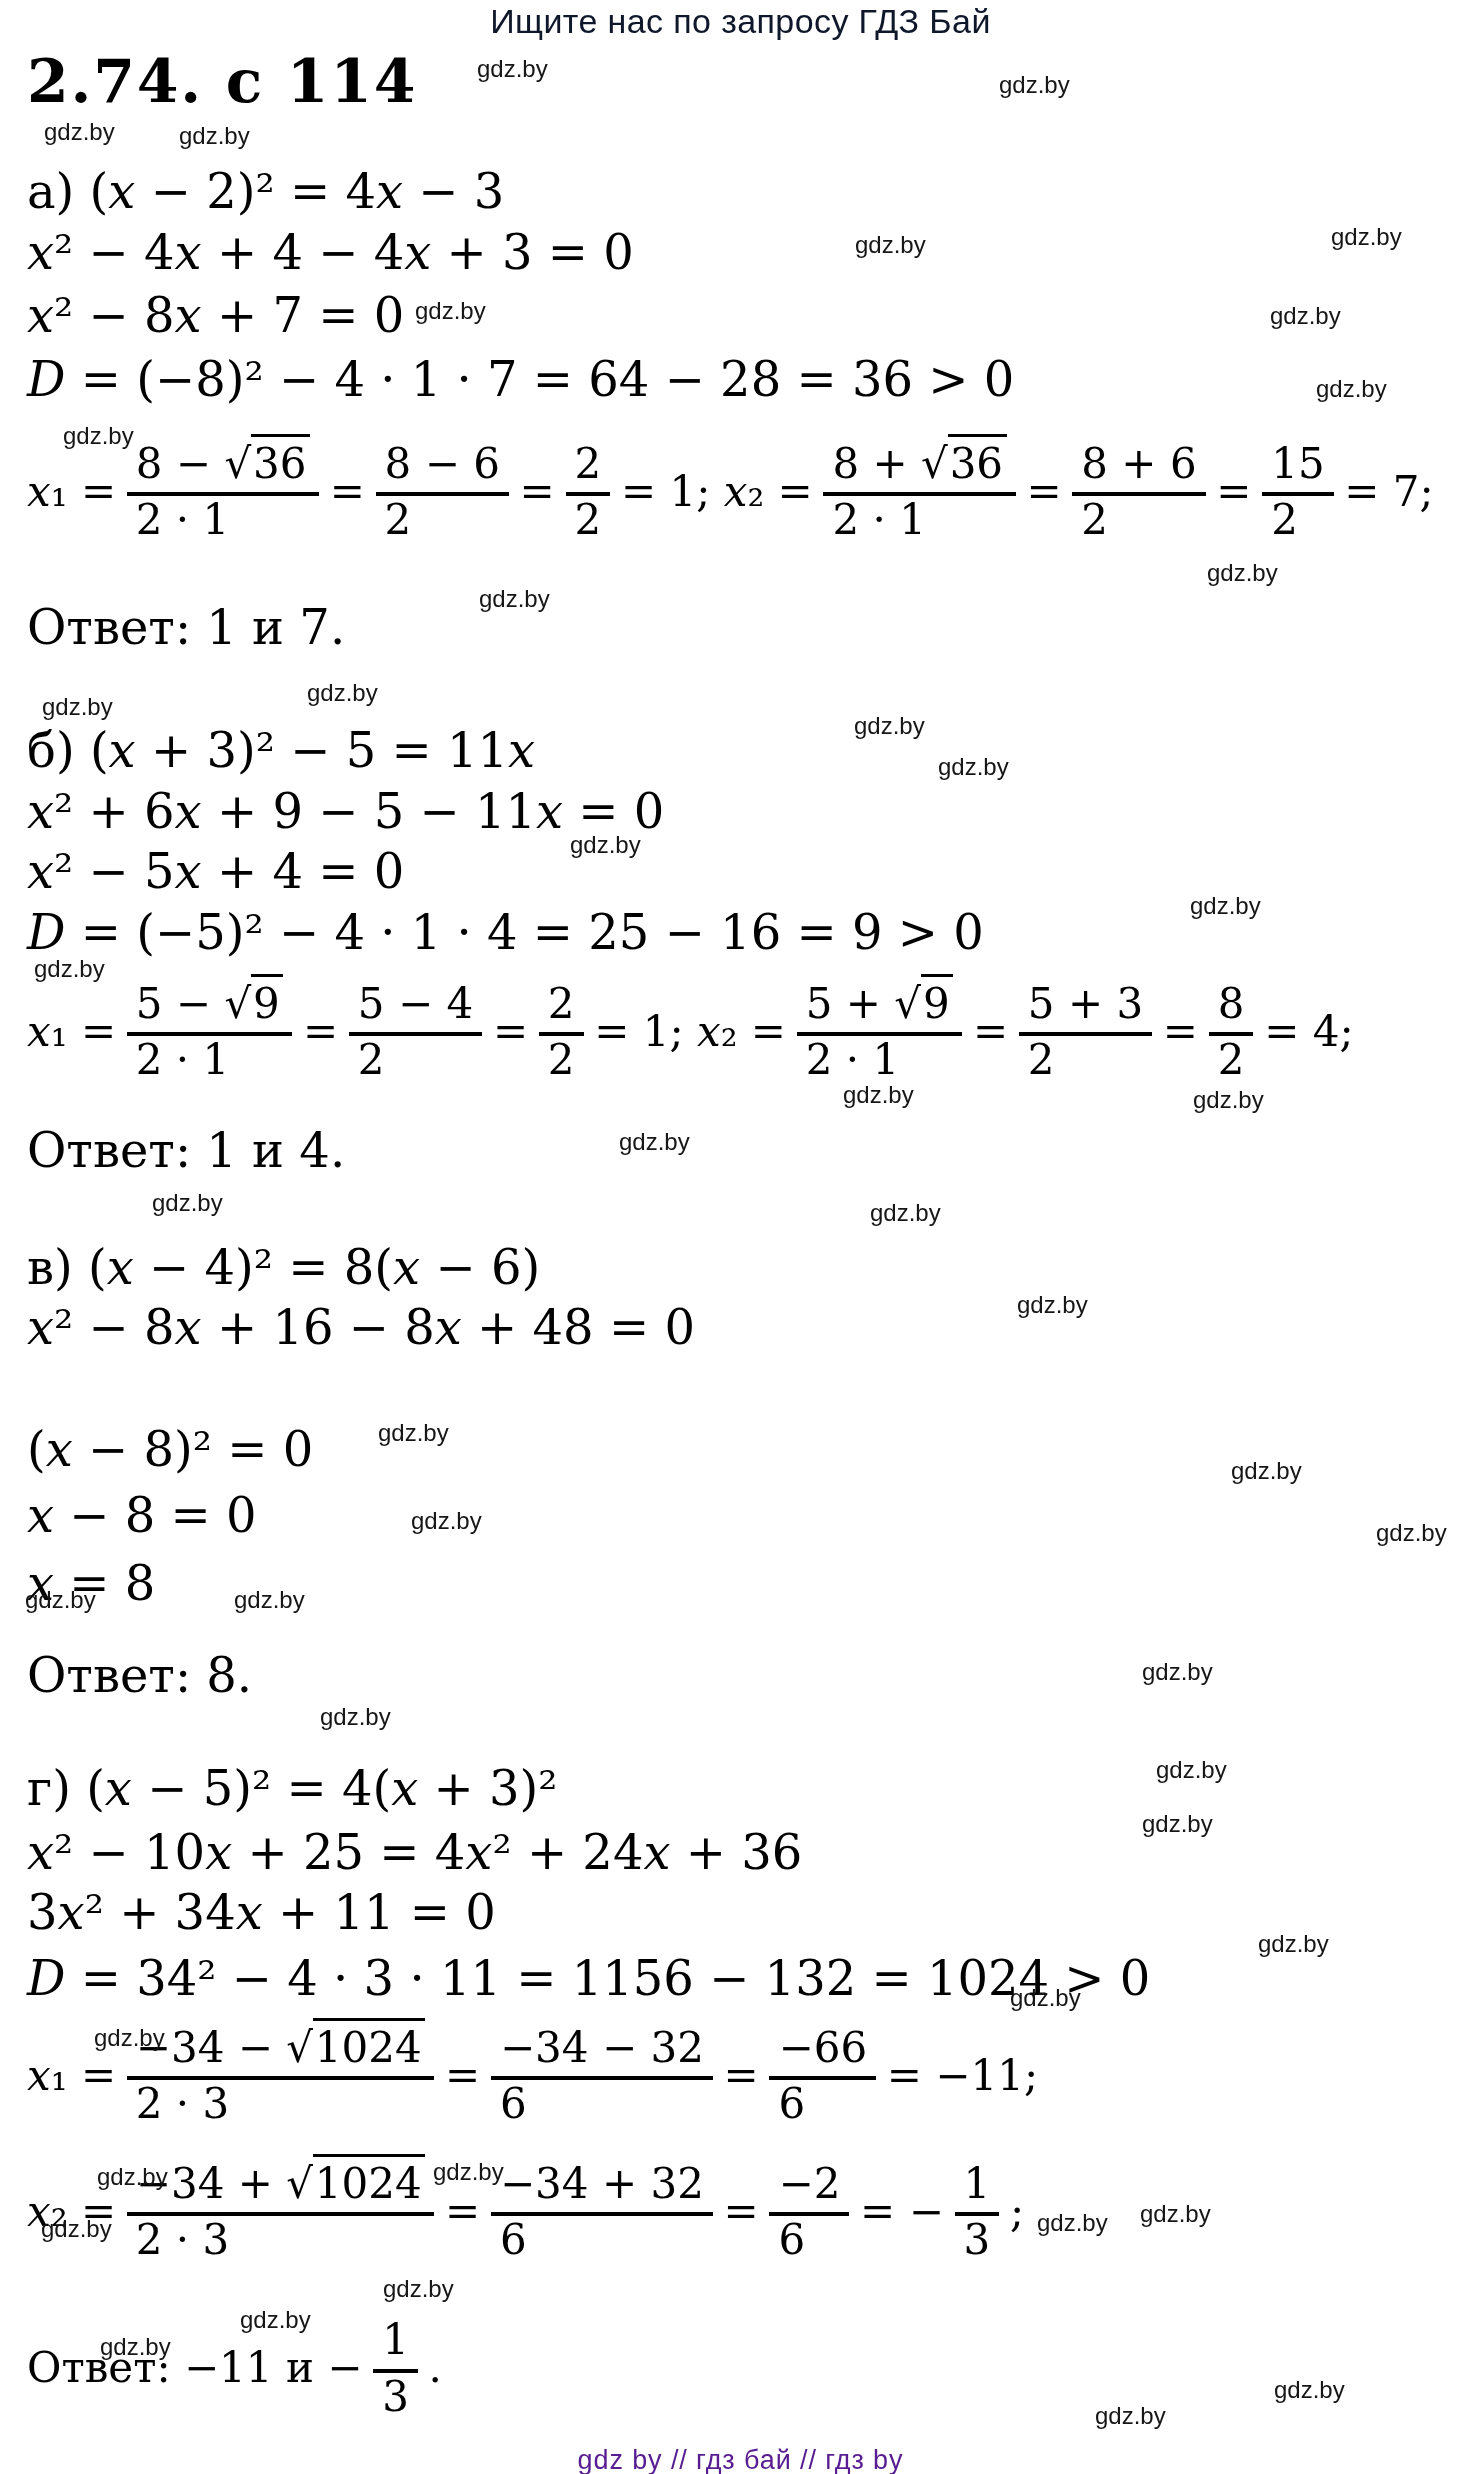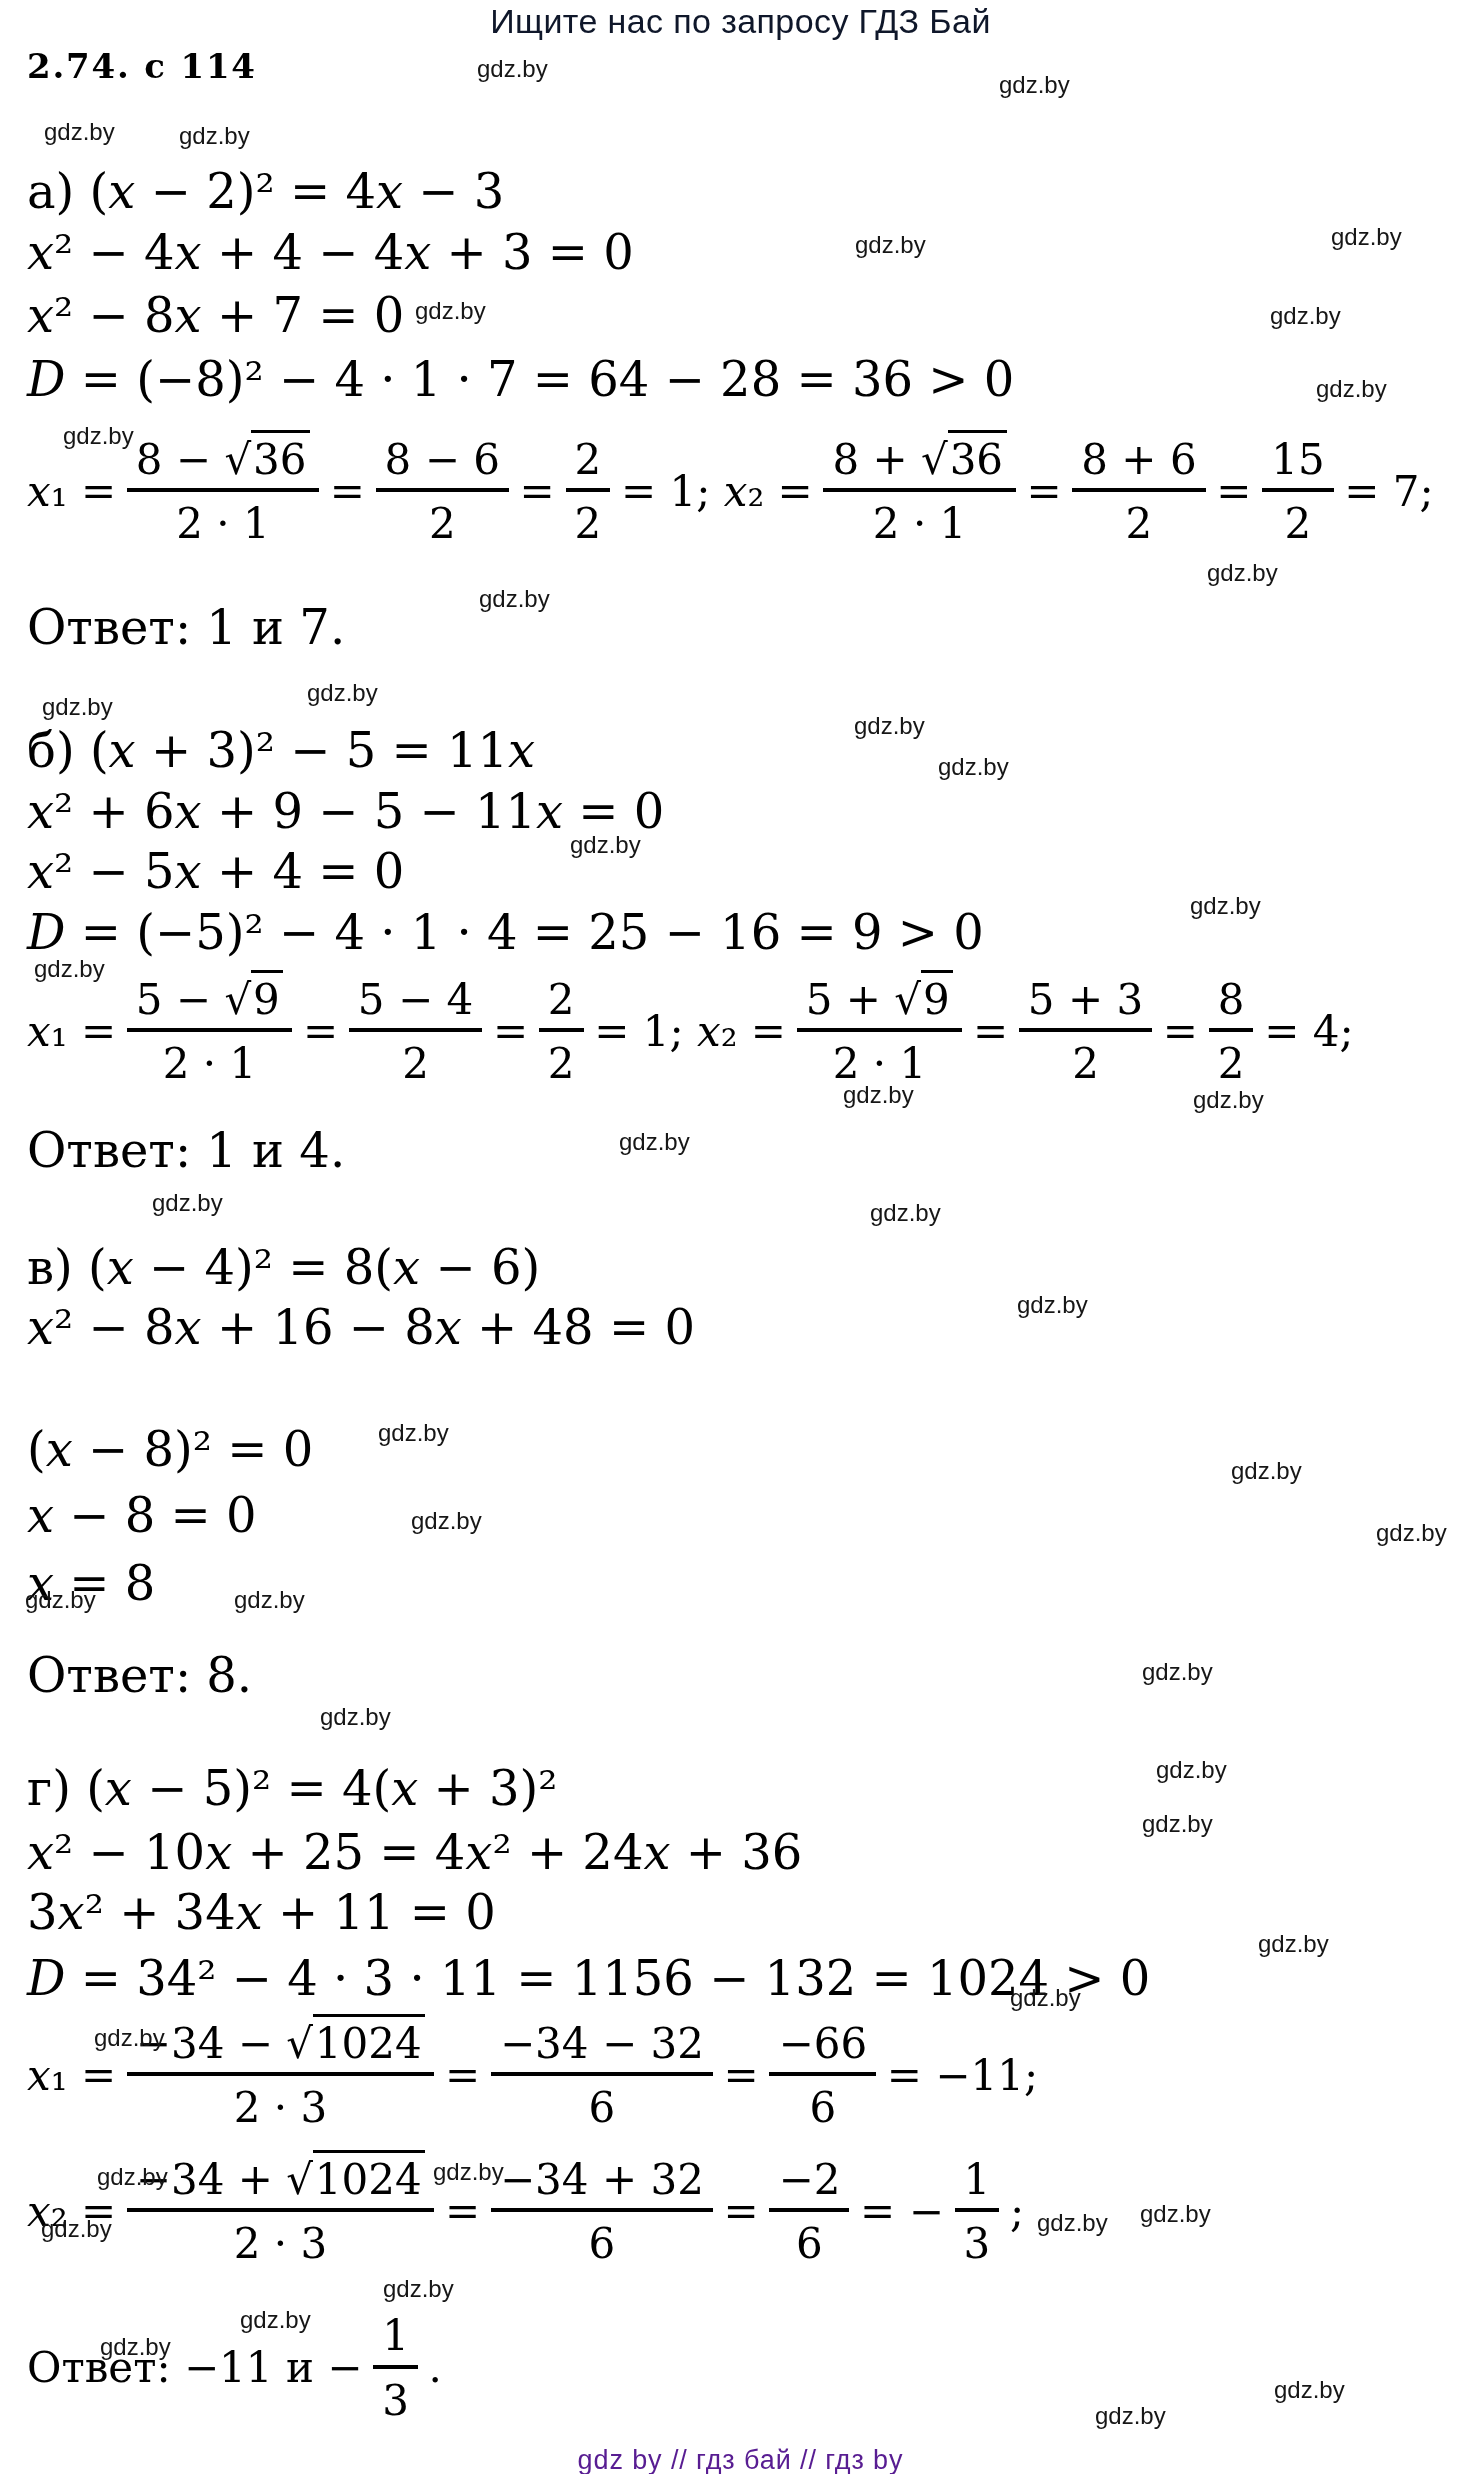--- a/index.html
+++ b/index.html
@@ -1,26 +1,26 @@
 <!DOCTYPE html>
 <html style="font-size:14.3px"><head>
 <meta charset="utf-8">
 <style>
   html,body{margin:0;padding:0;background:#ffffff;}
   .page{position:relative;width:1481px;height:2475px;background:#ffffff;overflow:hidden;
         font-family:"DejaVu Serif", serif;color:#000;}
   .promo{position:absolute;top:1.8px;left:0;width:100%;text-align:center;
          font-family:"Liberation Sans", sans-serif;font-size:34px;font-weight:500;letter-spacing:0.4px;}
-  .doc-title{position:absolute;left:27px;top:46px;font-size:34px;font-weight:700;letter-spacing:1.8px;}
+  .doc-title{position:absolute;left:27px;top:46px;font-size:60px;font-weight:700;letter-spacing:1.8px;}
   .ml{position:absolute;left:27px;font-size:48px;white-space:nowrap;line-height:1.12;}
   .ml i, .fl i{font-style:italic;}
   .fl{position:absolute;left:27px;display:flex;align-items:center;font-size:42px;white-space:nowrap;}
   .fr{display:inline-flex;flex-direction:column;align-items:center;margin:0 10.7px;line-height:1.05;}
   .fr .num{padding:0 9px 6.3px;}
-  .fr .den{border-top:4.5px solid #000;padding:10px 9px 0;align-self:stretch;text-align:center;}
+  .fr .den{border-top:4.5px solid #000;padding:2px 9px 0;align-self:stretch;text-align:left;}
   .mtxt{line-height:1.05;}
   .sq{white-space:nowrap;margin-top:48px;}
   .sq .rad{border-top:3.6px solid #000;padding:1.8px 3.6px 0 1.8px;}
   .wm{position:absolute;font-family:"Liberation Sans", sans-serif;font-size:24px;white-space:nowrap;}
   .footer{position:absolute;left:0;top:2445px;width:100%;text-align:center;
           font-family:"Liberation Sans", sans-serif;font-size:27px;letter-spacing:0.9px;}
 </style>
 </head>
 <body>
 

